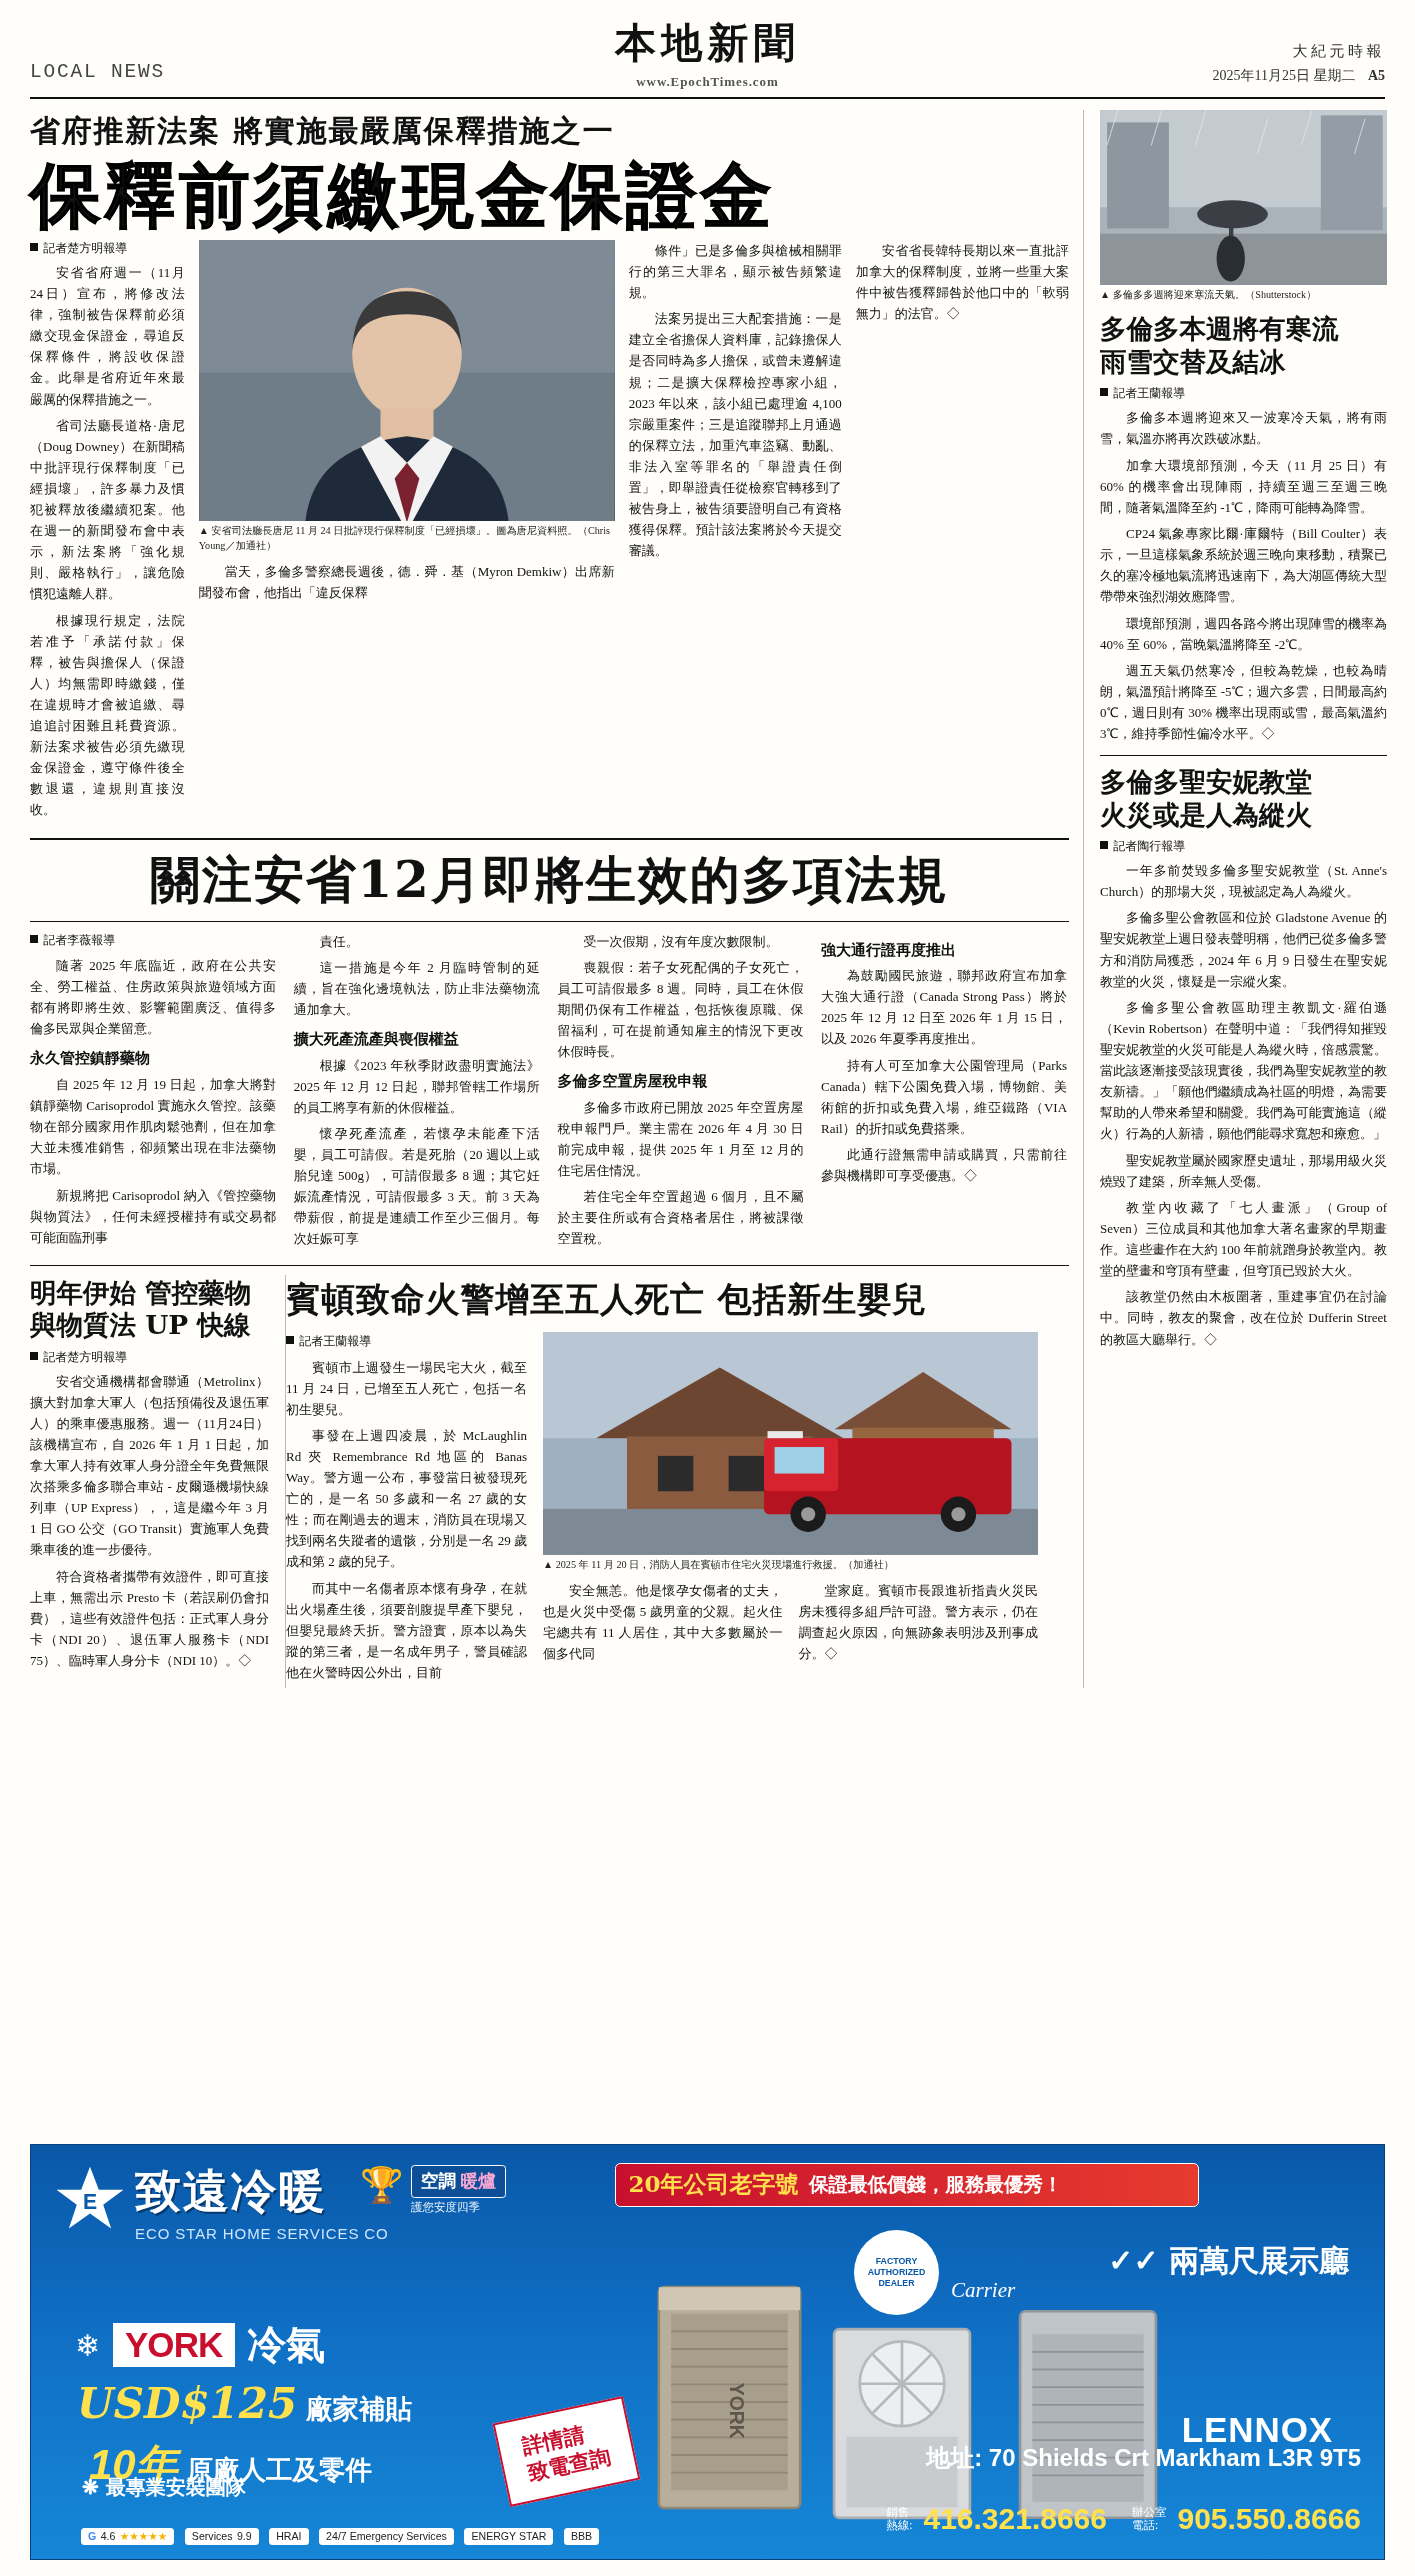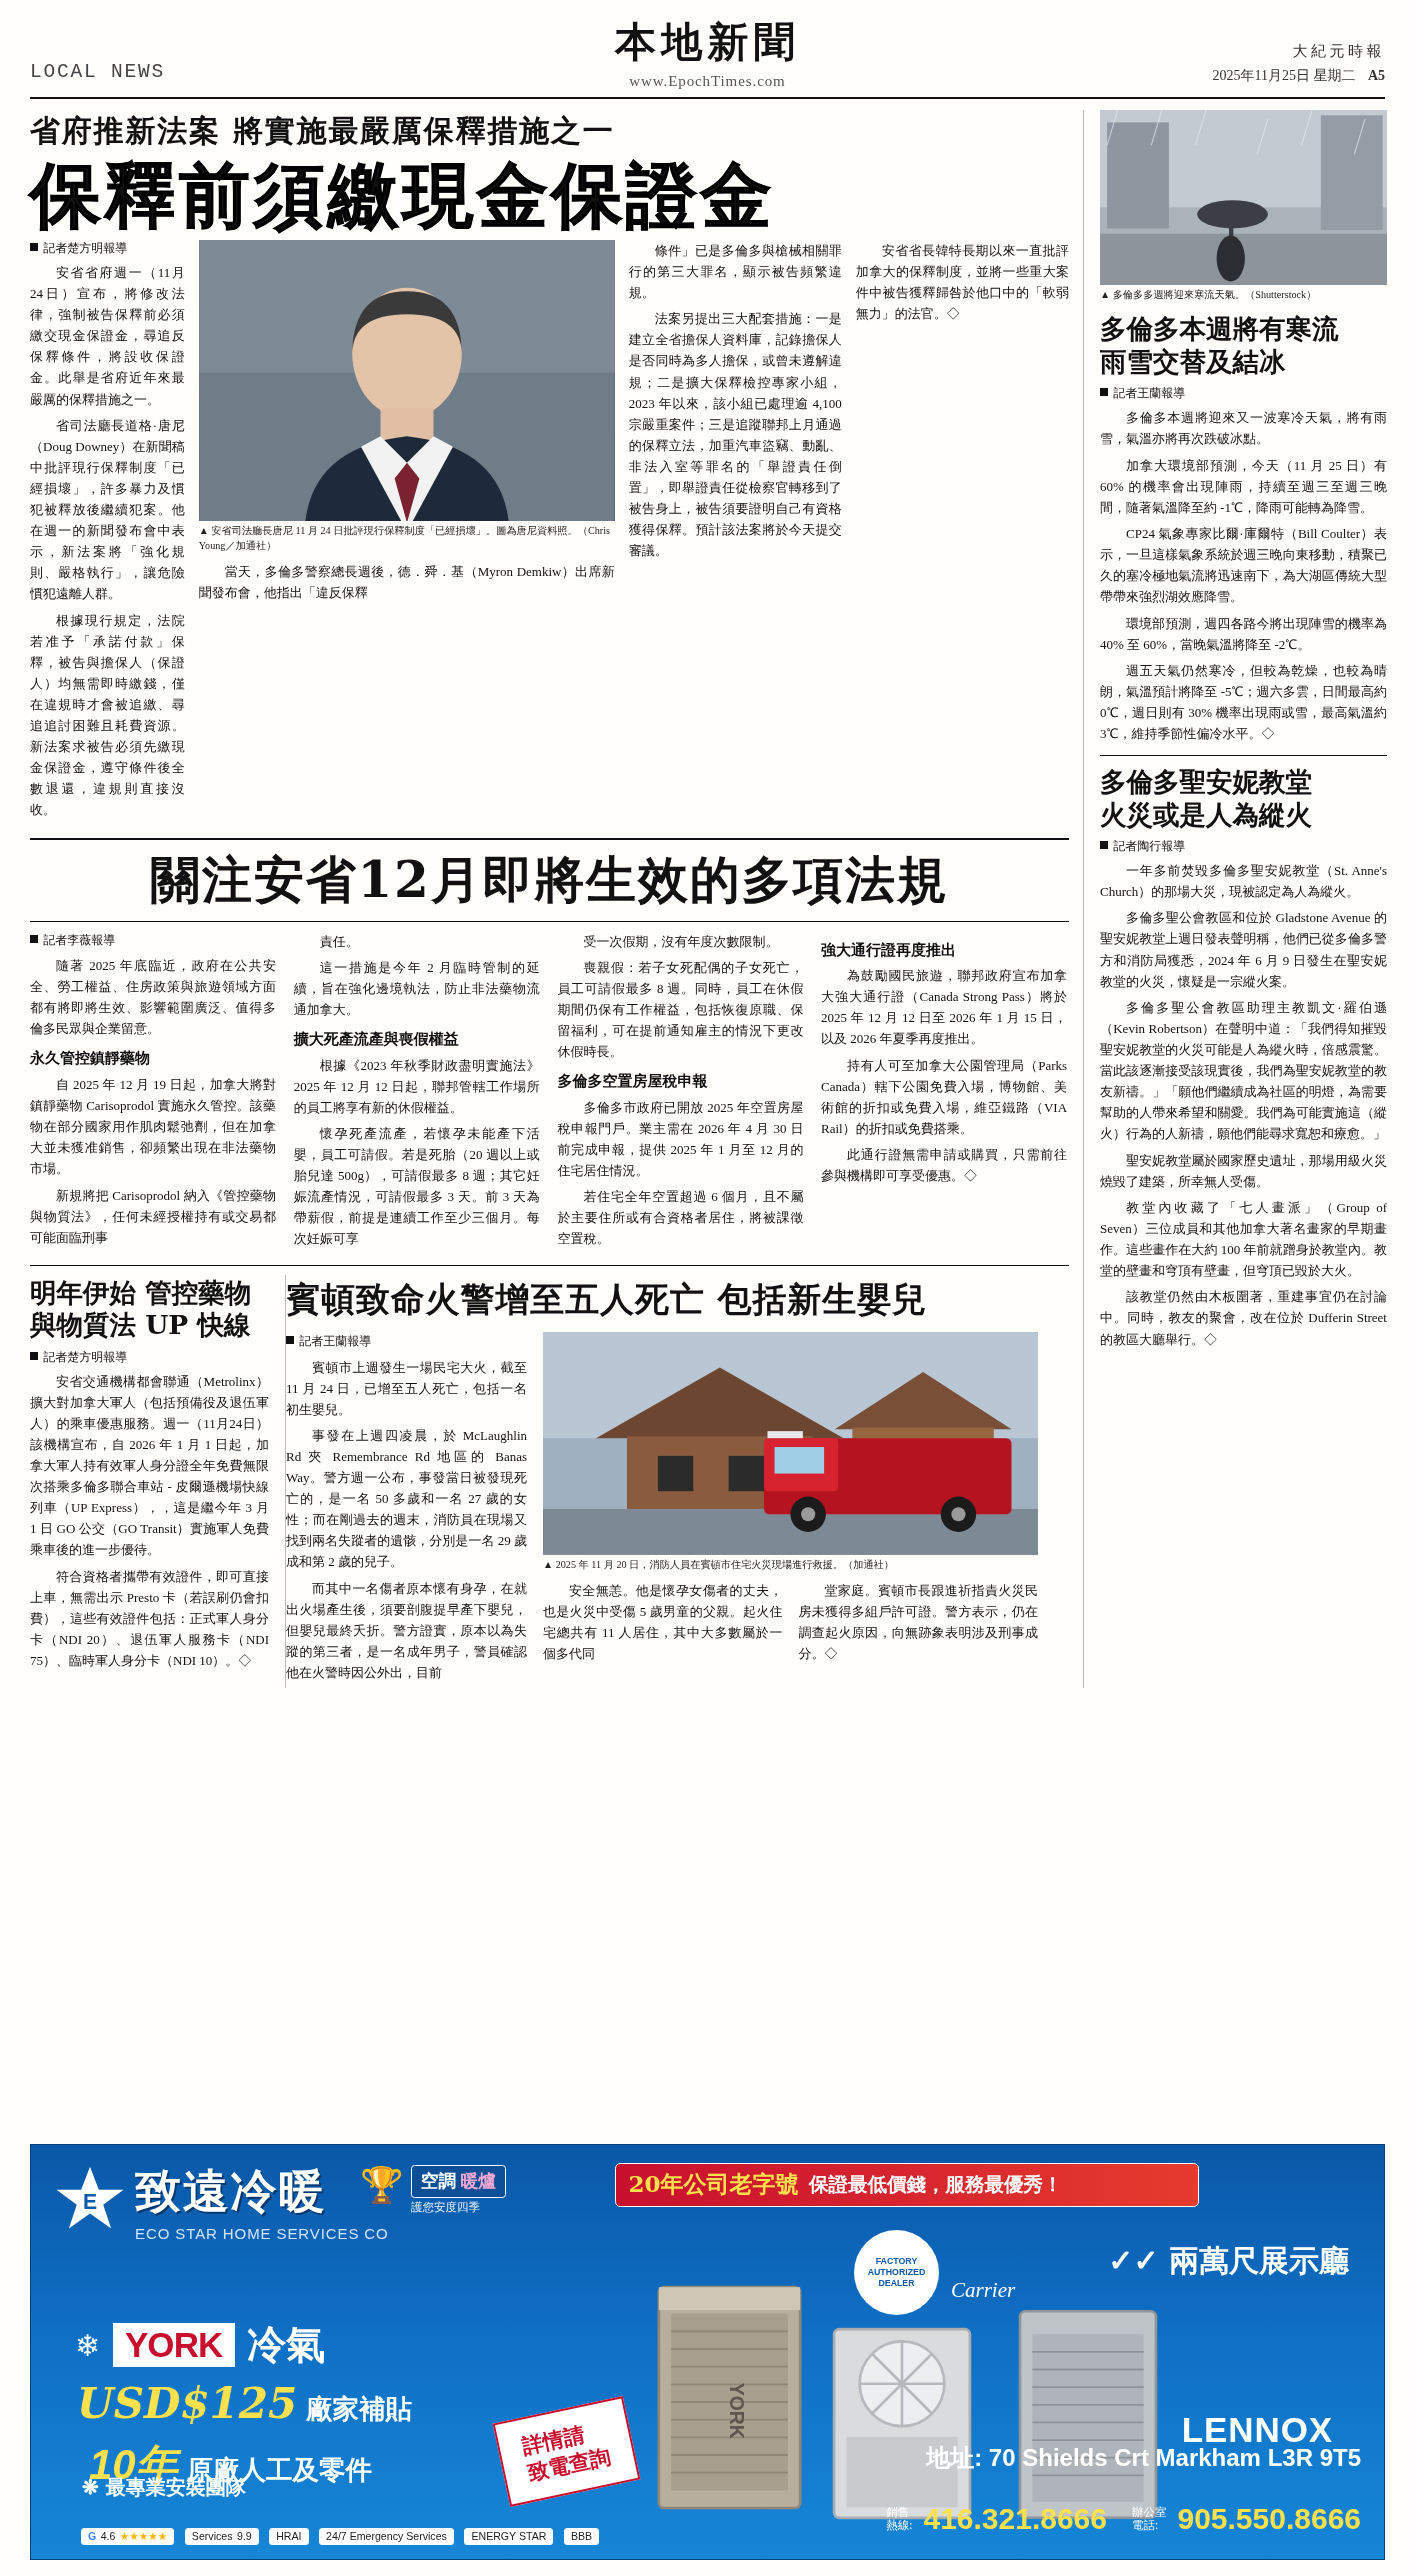--- a/index.html
+++ b/index.html
@@ -12,21 +12,21 @@
     position:relative;
     overflow:hidden;
   }
   .page { width:1415px; height:2576px; position:relative; padding:0 30px; }
 
   
   .masthead { position:relative; height:99px; border-bottom:2.7px solid #111; display:flex; align-items:flex-end; }
   .mast-left { position:absolute; left:0; bottom:14px; font-family:Liberation Mono, monospace; font-size:19.5px; letter-spacing:1.8px; color:#444; }
   .mast-center { width:100%; text-align:center; padding-bottom:7px; }
   .mast-title { font-size:41px; font-weight:bold; letter-spacing:5.3px; font-family:"DejaVu Serif", serif; }
-  .mast-url { font-size:15px; color:#555; letter-spacing:0.9px; margin-top:3.5px; }
+  .mast-url { font-size:13px; color:#555; letter-spacing:0.9px; margin-top:3.5px;font-weight:bold; }
   .mast-right { position:absolute; right:0; bottom:12.4px; text-align:right; }
   .mast-paper { font-size:15px; letter-spacing:3.5px; color:#333; font-family:"DejaVu Serif",serif; }
   .mast-date { font-size:14px; color:#333; margin-top:5.3px; }
   .mast-date .pg { font-weight:bold; margin-left:12.4px; }
 
   
   .body-grid { display:flex; gap:0; margin-top:10.6px; }
   .col-main { width:1053px; padding-right:14px; }
   .col-right { width:304px; border-left:0.9px solid #bbb; padding-left:16px; }
 

